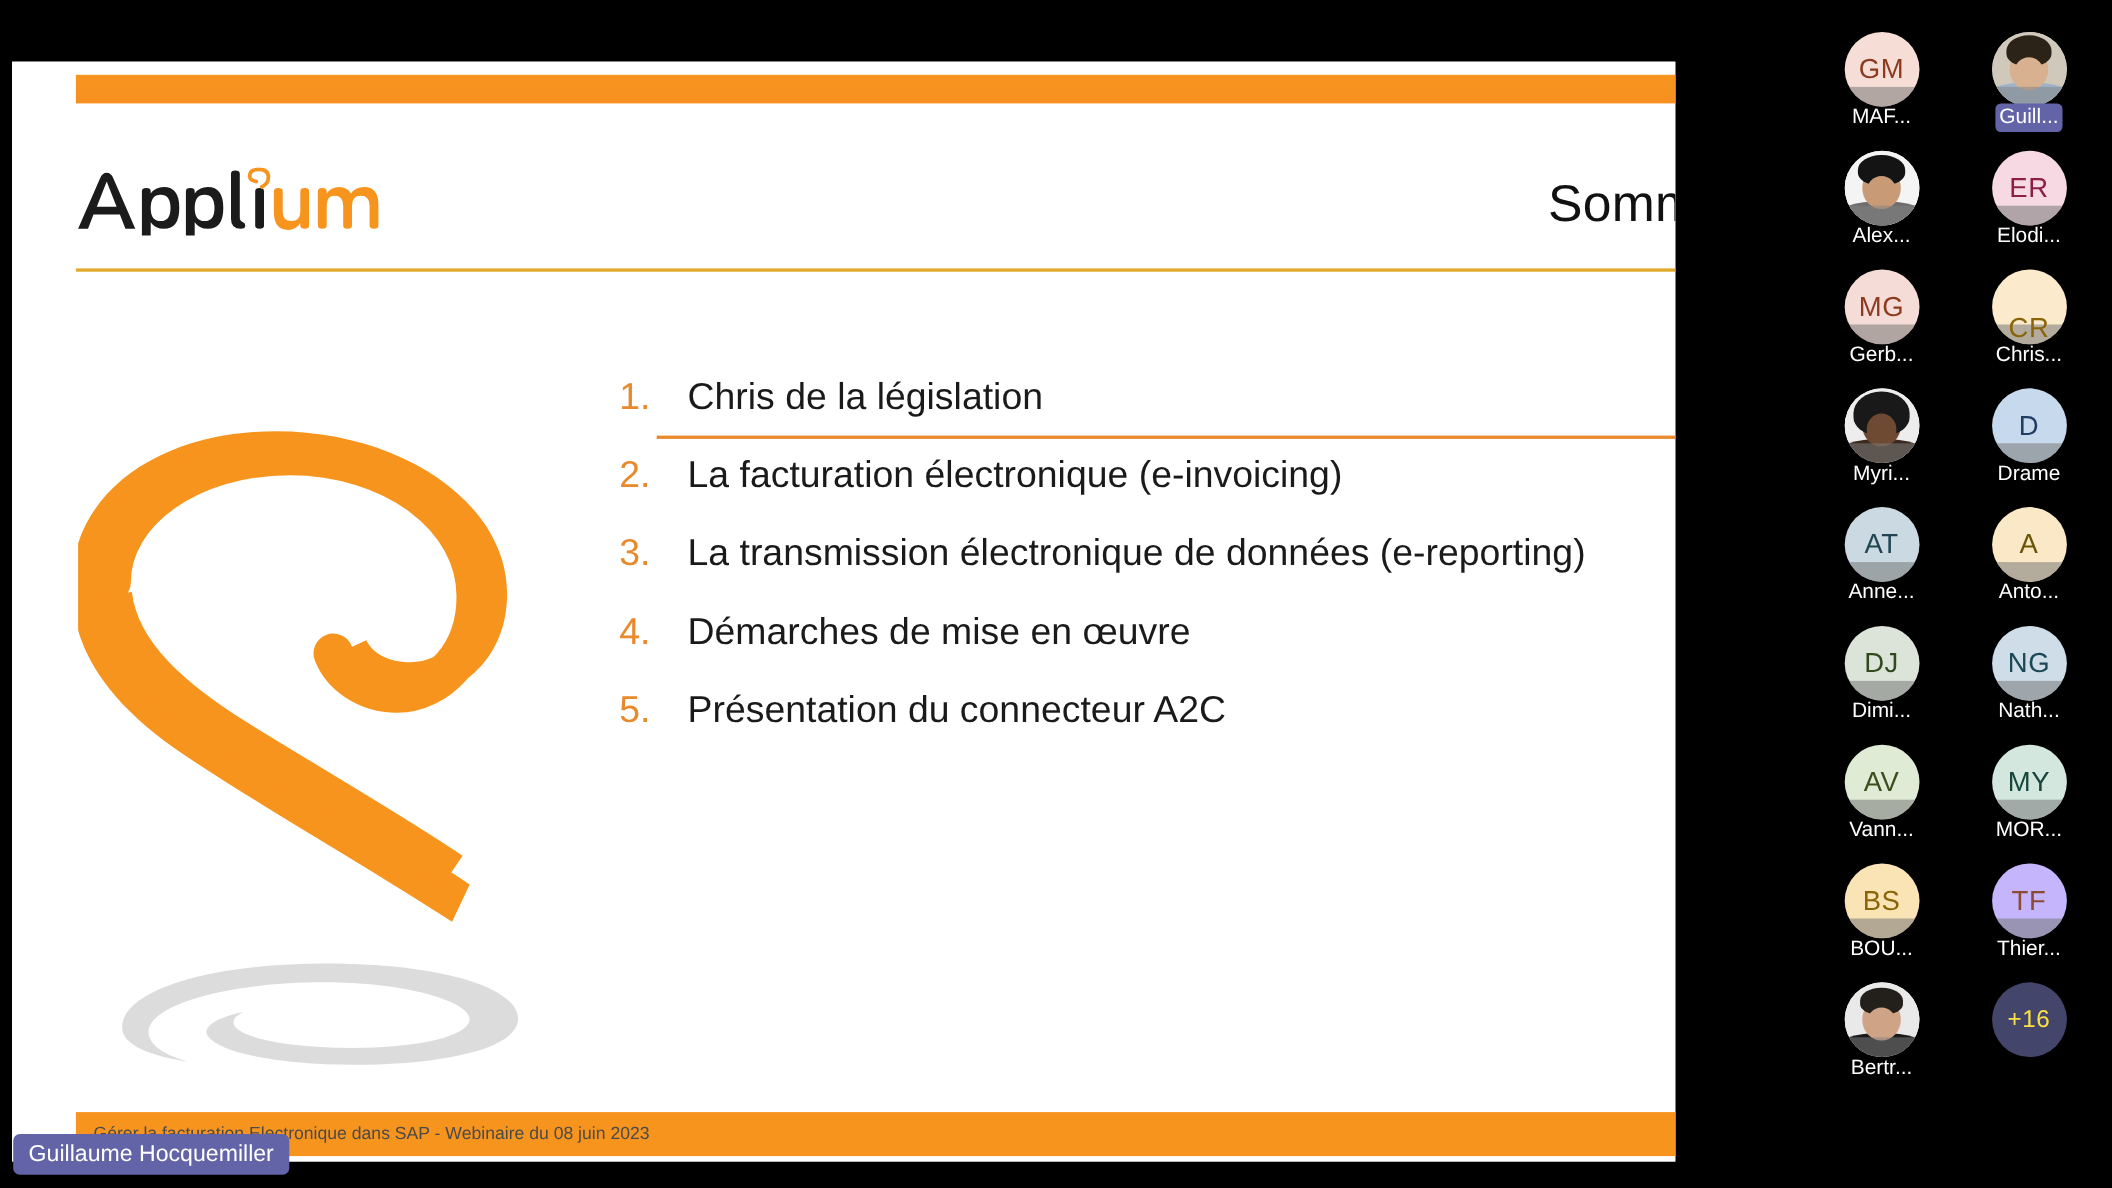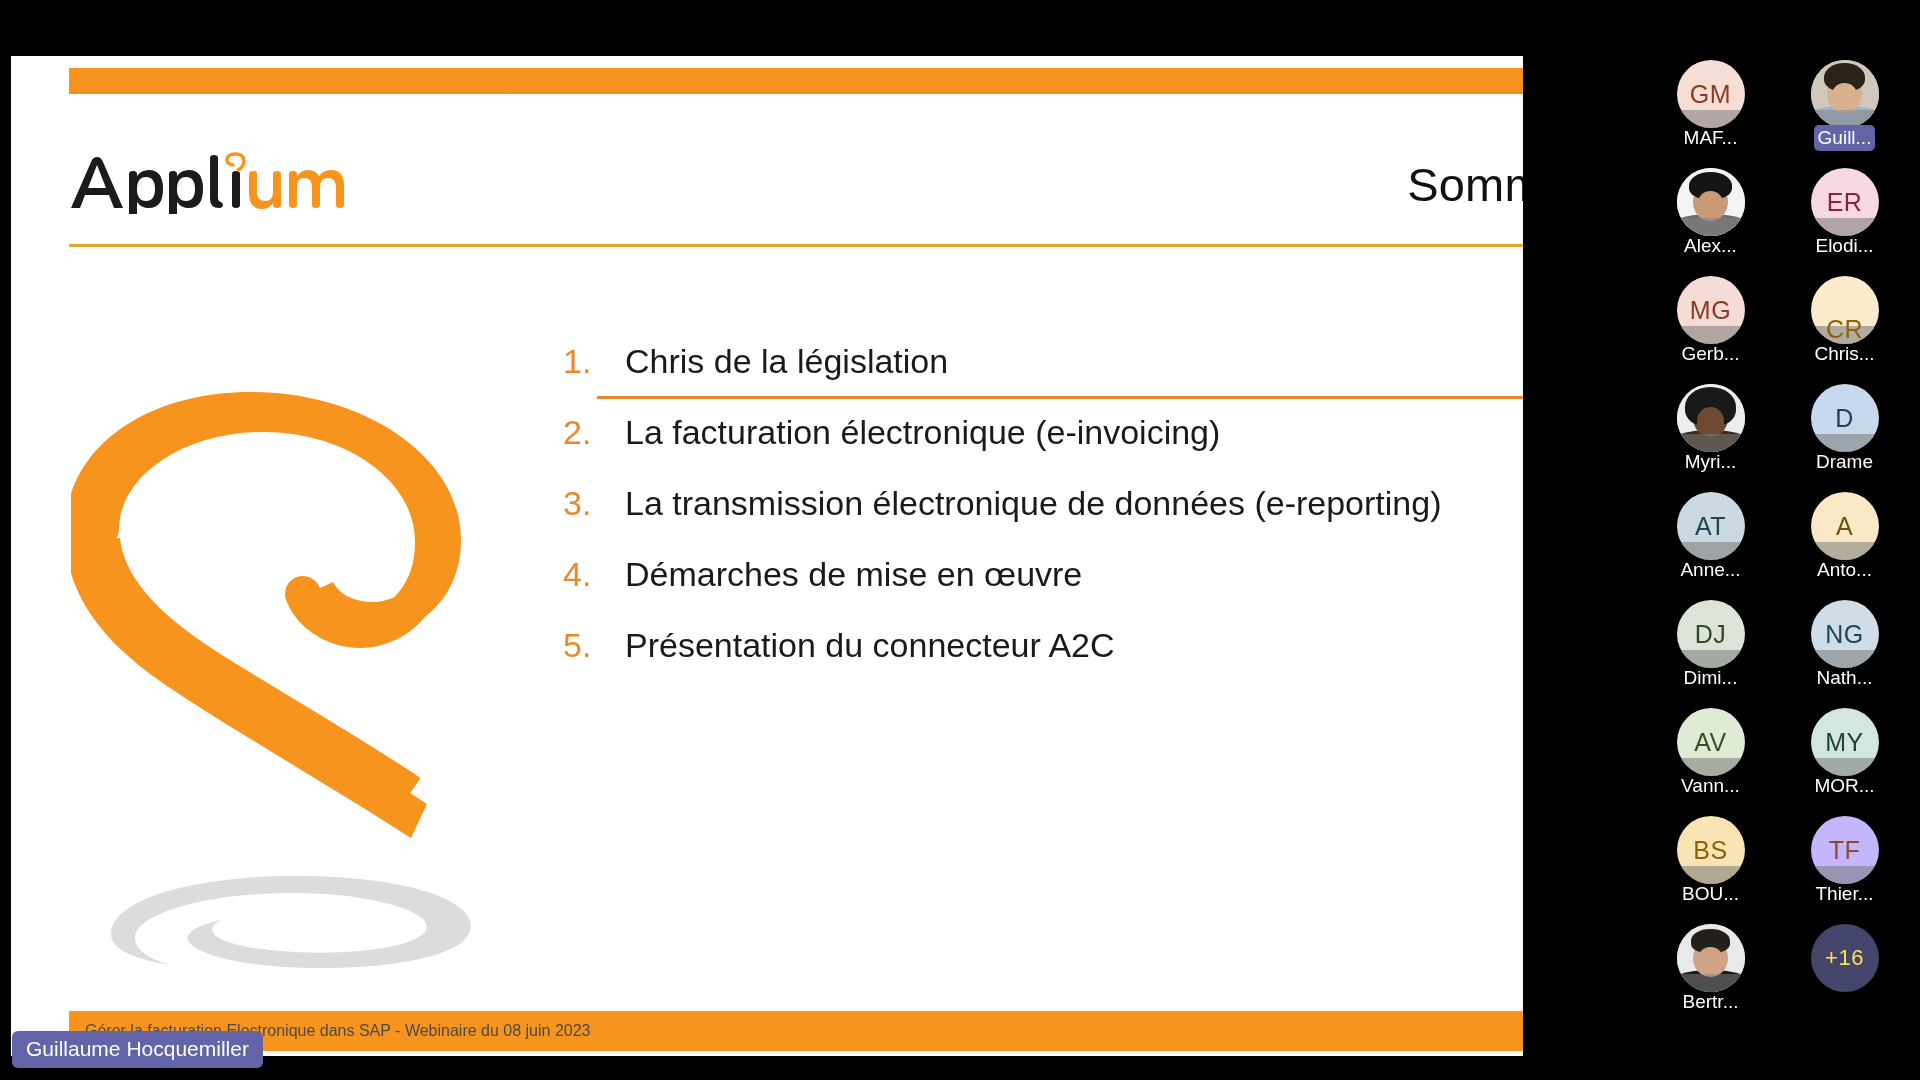--- a/index.html
+++ b/index.html
@@ -134,21 +134,21 @@
     color:#4a4a4a;
     white-space:nowrap;
   }
 
   
   #participant-rail{
     position:absolute;
     right:0; top:0;
     width:268px; height:1080px;
     background:#000000;
-    padding-top:60px;
+    padding-top:29px;
   }
   #participant-grid{
     display:grid;
     grid-template-columns:1fr 1fr;
     grid-auto-rows:108px;
     row-gap:0px;
     column-gap:0px;
   }
   .participant{
     position:relative;

